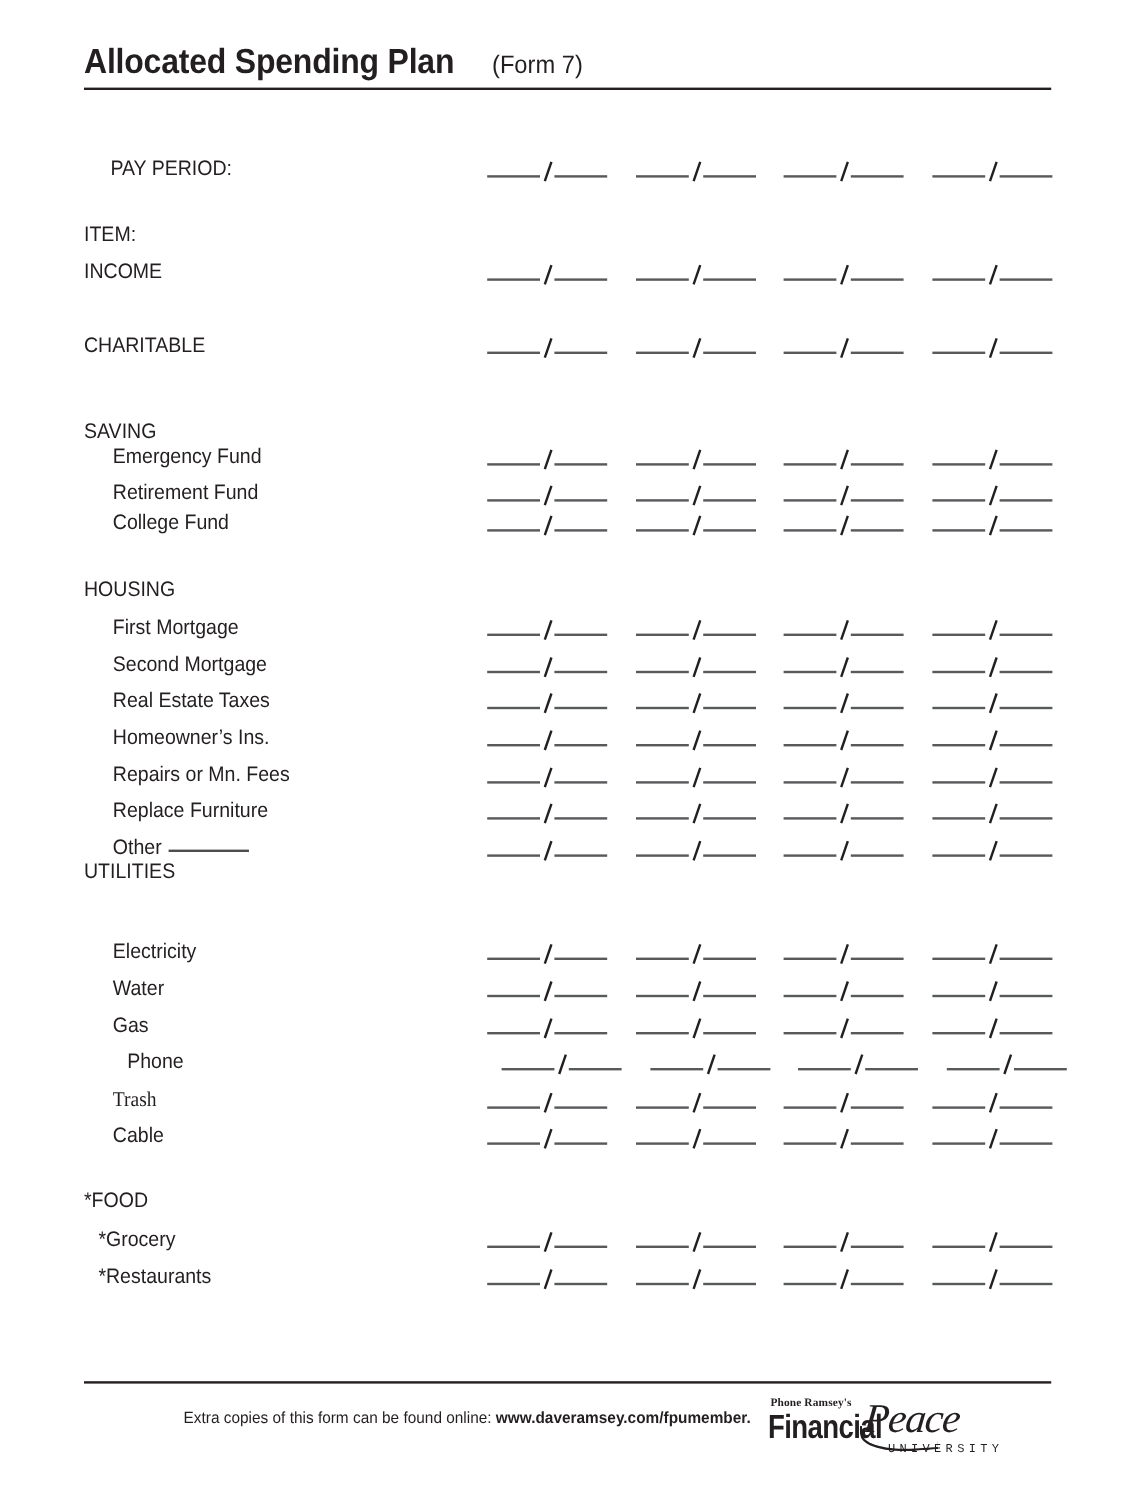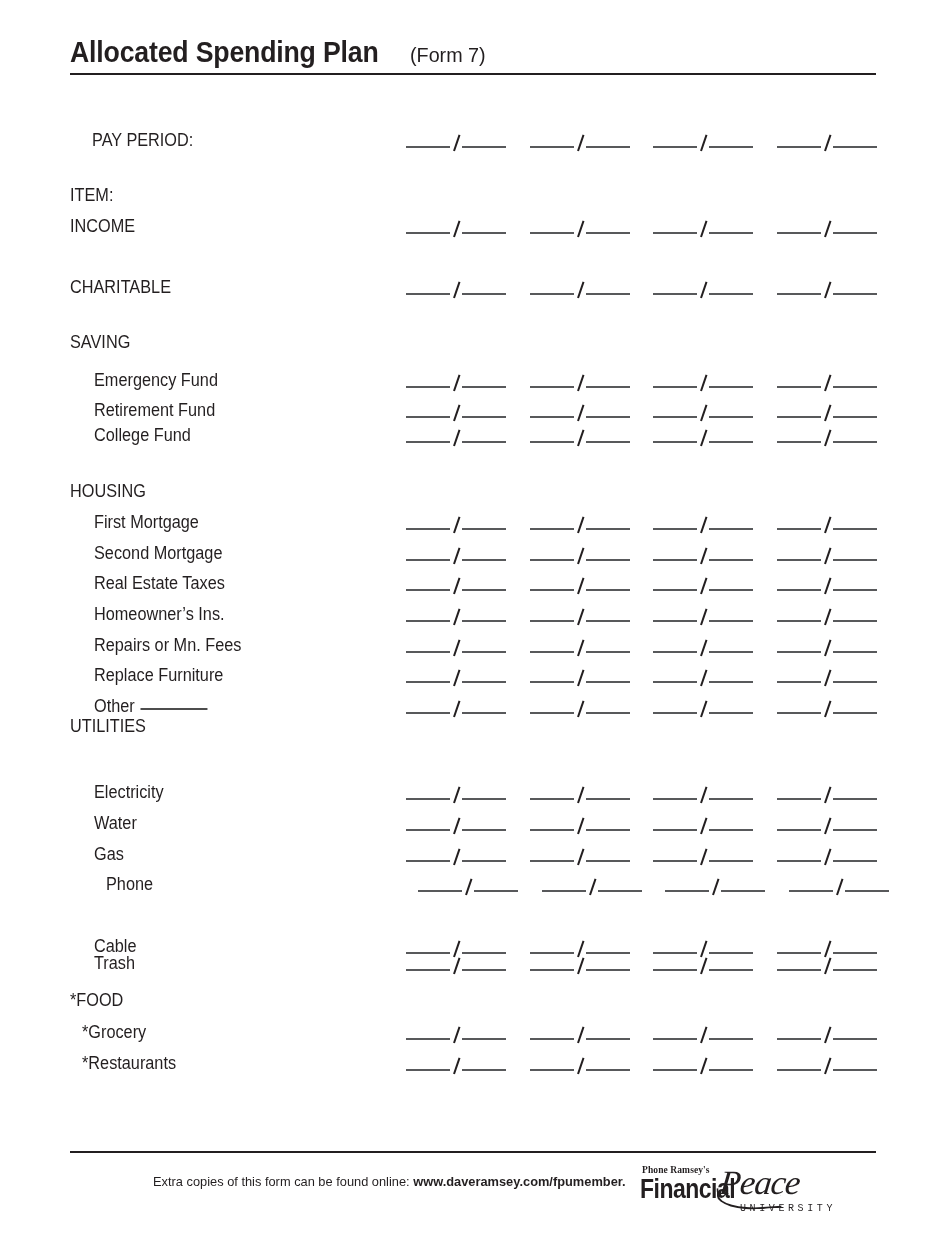--- a/index.html
+++ b/index.html
@@ -314,21 +314,21 @@
             <span class="slash"></span>
             <span class="seg b"></span>
           </div>
           <div class="cell c3">
             <span class="seg a"></span>
             <span class="slash"></span>
             <span class="seg b"></span>
           </div>
         </div>
       </div>
-      <div class="row" style="top: 330px;">
+      <div class="row" style="top: 347px;">
         <div class="label lvl0">SAVING</div>
       </div>
       <div class="row" style="top: 368px;">
         <div class="label lvl1">Emergency Fund</div>
         <div class="cols">
           <div class="cell c0">
             <span class="seg a"></span>
             <span class="slash"></span>
             <span class="seg b"></span>
           </div>
@@ -673,21 +673,21 @@
             <span class="slash"></span>
             <span class="seg b"></span>
           </div>
           <div class="cell c3">
             <span class="seg a"></span>
             <span class="slash"></span>
             <span class="seg b"></span>
           </div>
         </div>
       </div>
-      <div class="row" style="top: 951px;">
+      <div class="row" style="top: 904px; font-family: Liberation Serif, serif;">
         <div class="label lvl1">Trash</div>
         <div class="cols">
           <div class="cell c0">
             <span class="seg a"></span>
             <span class="slash"></span>
             <span class="seg b"></span>
           </div>
           <div class="cell c1">
             <span class="seg a"></span>
             <span class="slash"></span>

